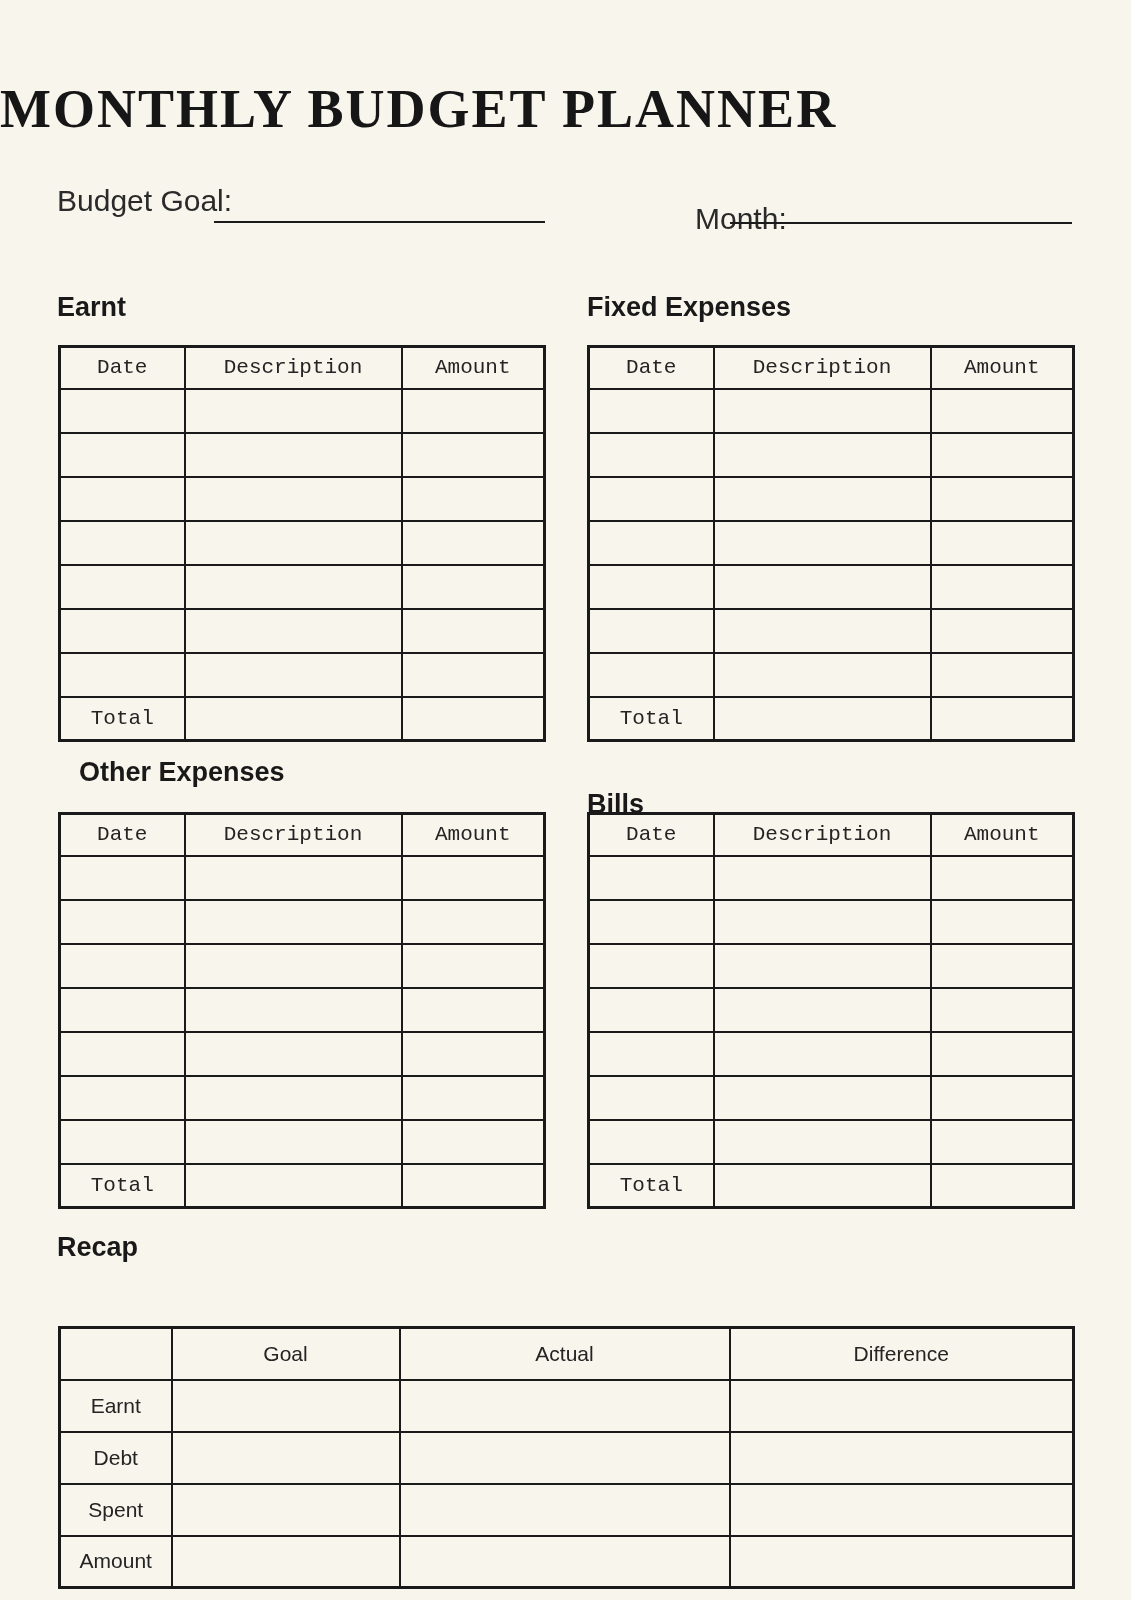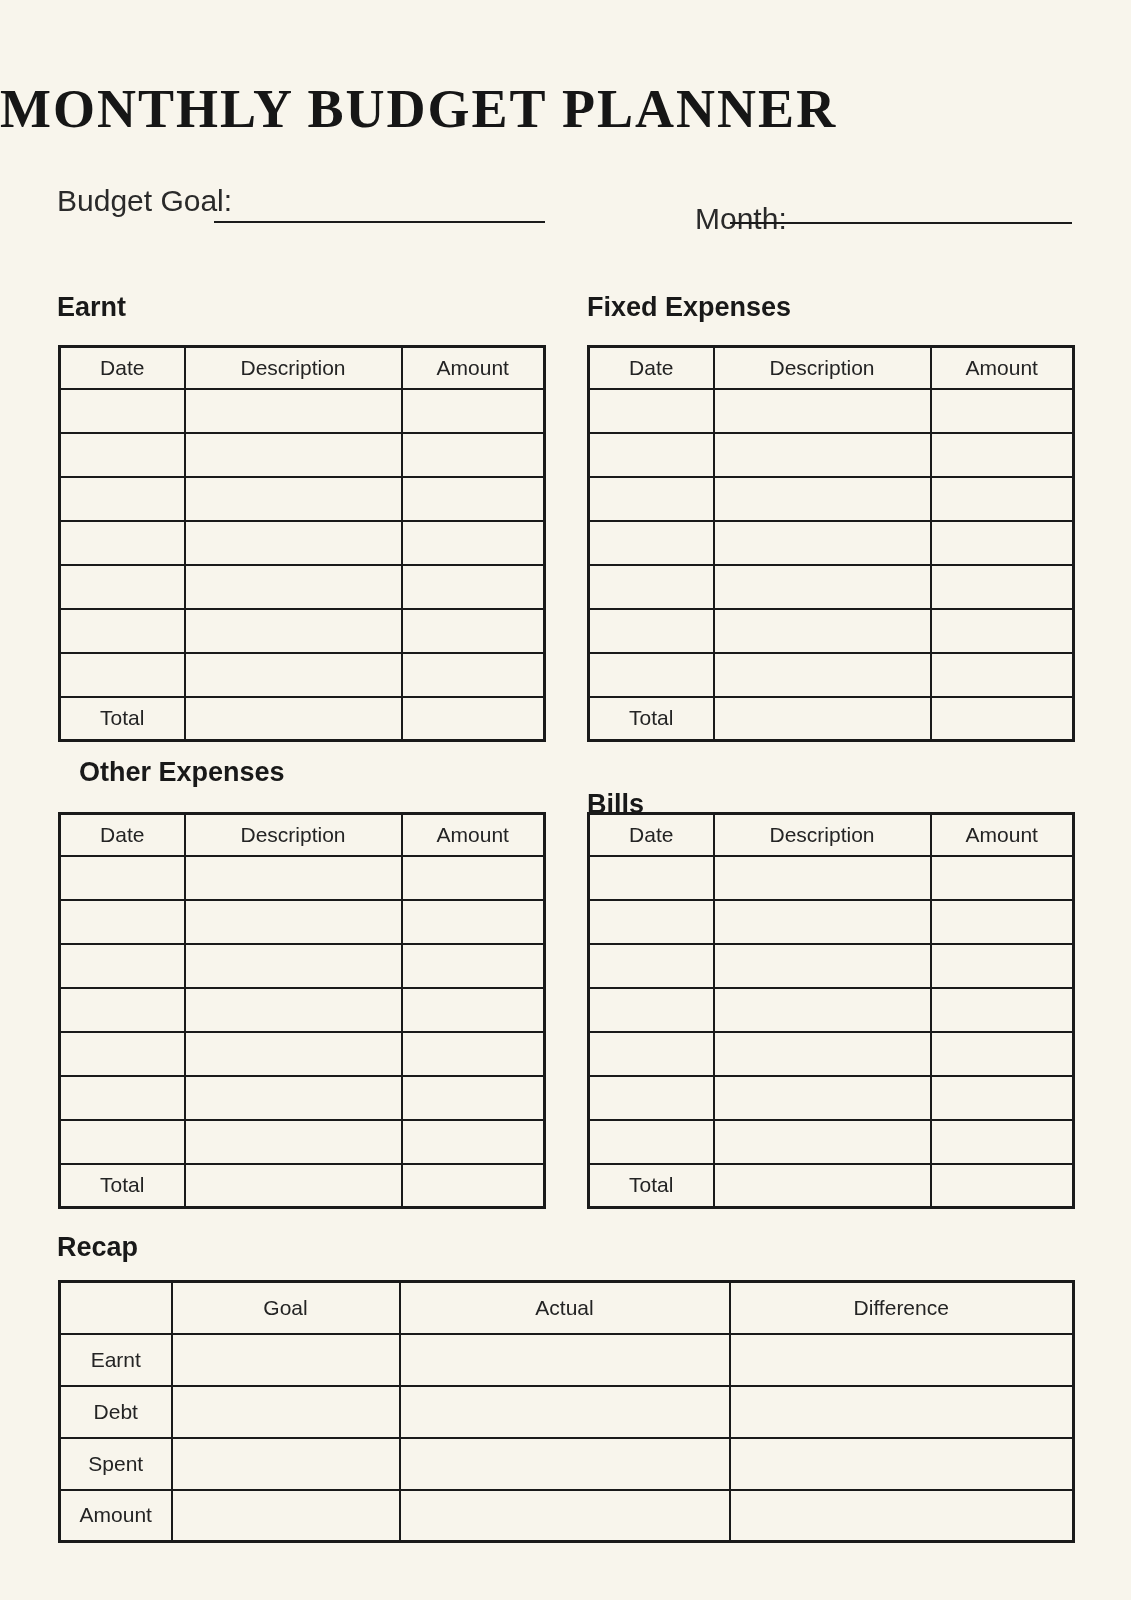--- a/index.html
+++ b/index.html
@@ -40,29 +40,29 @@
   table.grid {
     position:absolute;
     border-collapse:collapse; table-layout:fixed;
     border:3px solid #1a1a1a;
   }
   table.grid th, table.grid td {
     border:2px solid #1a1a1a;
     padding:0; text-align:center; vertical-align:middle;
     font-size:21px; font-weight:400; color:#242424;
   }
-  table.ledger { width:485px; }
+  table.ledger { width:485px;font-family:Liberation Mono, monospace; }
   .t-income { left:58px;  top:345px; }
   .t-fixed  { left:587px; top:345px; }
   .t-other  { left:58px;  top:812px; }
   .t-bills  { left:587px; top:812px; }
   table.ledger thead tr { height:42px; }
   table.ledger tbody tr { height:44px; }
 
-  table.recap { left:58px; top:1280px; width:1014px; }
+  table.recap { left:58px; top:1326px; width:1014px; }
   table.recap tr { height:52px; }
 </style>
 </head>
 <body>
 
 <div class="page">
 
   <h1 class="page-title">MONTHLY BUDGET PLANNER</h1>
 
   <span class="field-label lbl-budget">Budget Goal:</span>

